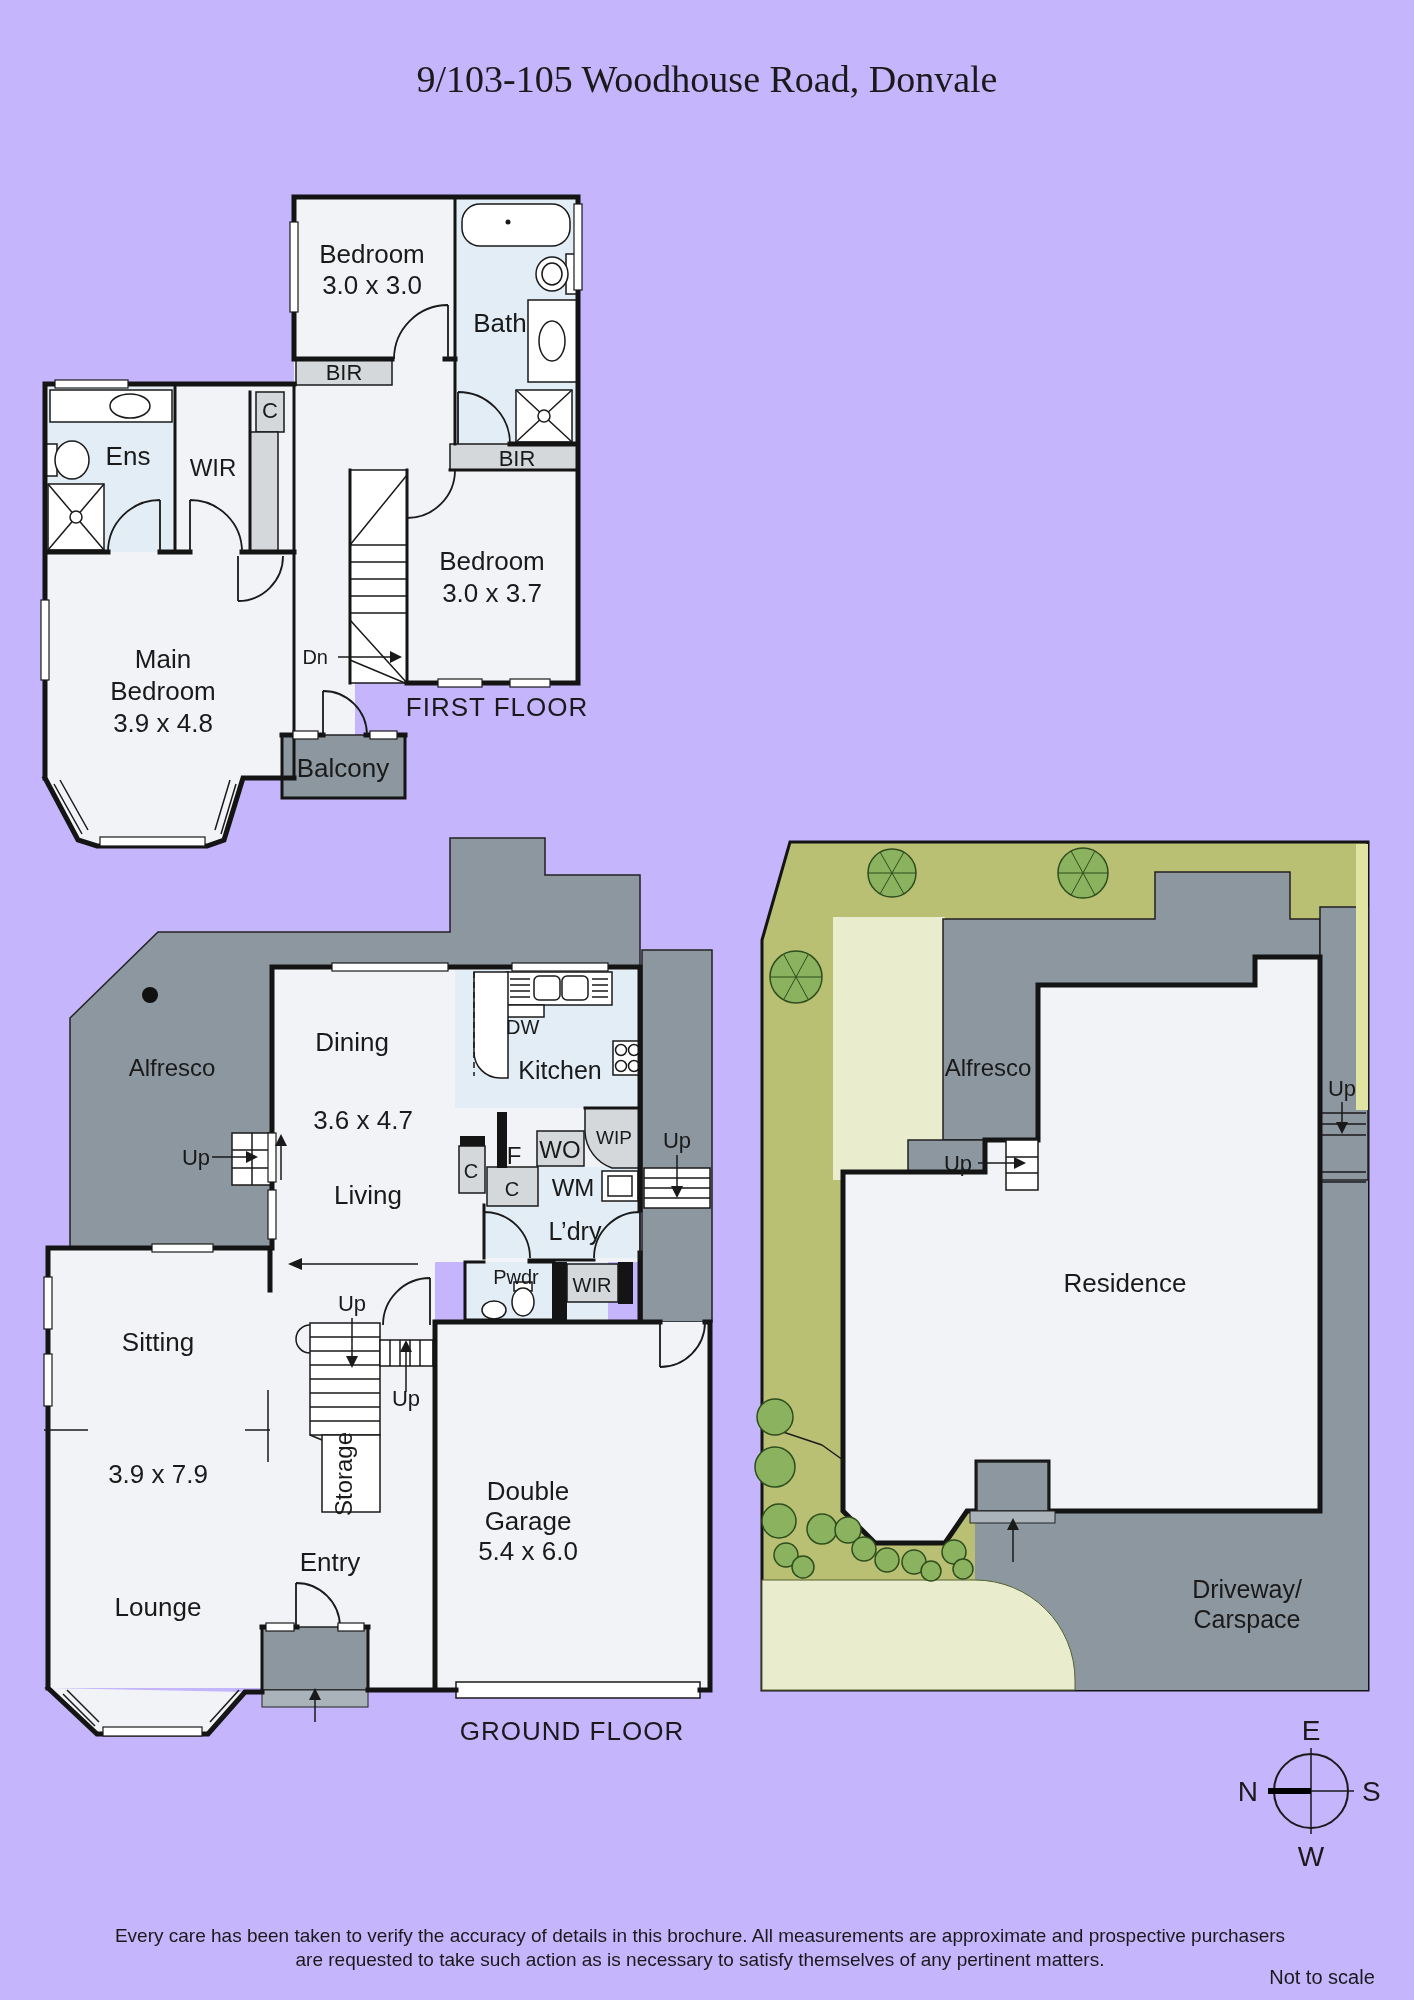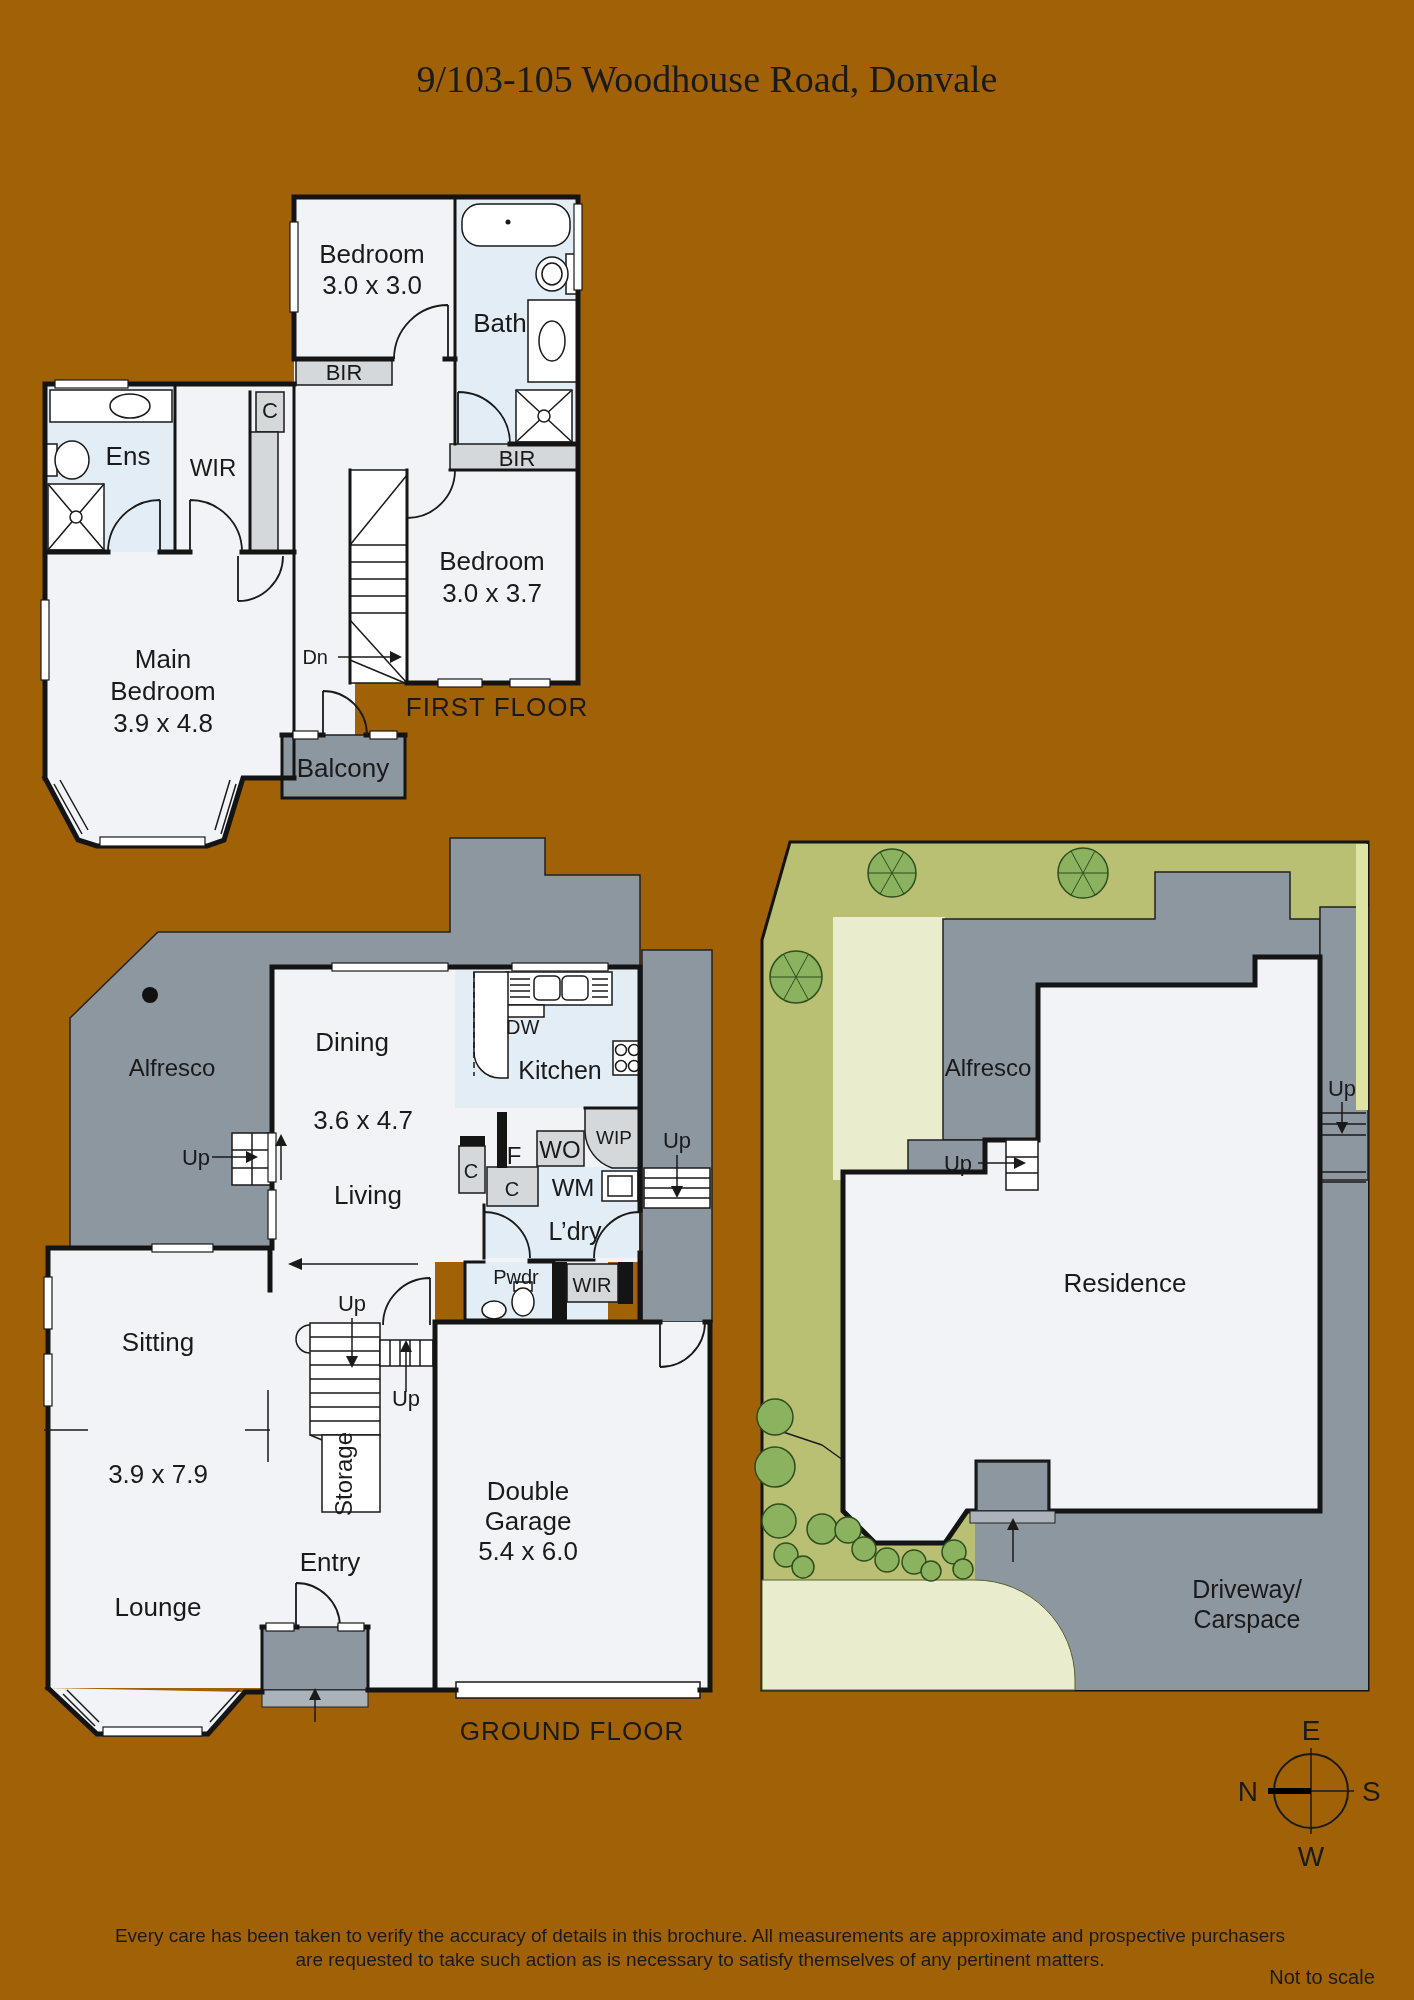--- a/index.html
+++ b/index.html
@@ -1,16 +1,16 @@
 <!DOCTYPE html>
 <html><head>
 <meta charset="utf-8">
 <style>
   html,body{margin:0;padding:0;background:#ffffff;}
-  .page{position:relative;width:1414px;height:2000px;background:#a16207;font-family:"Liberation Sans",sans-serif;}
+  .page{position:relative;width:1414px;height:2000px;background:#c4b5fd;font-family:"Liberation Sans",sans-serif;}
   svg{position:absolute;left:0;top:0;}
   text{fill:#1a1a1a;}
   .t-title{font-family:"Liberation Serif",serif;font-size:38px;}
   .r26{font-size:26px;}
   .r25{font-size:25px;}
   .r24{font-size:24px;}
   .r22{font-size:22px;}
   .r20{font-size:20px;}
   .r19{font-size:19px;}
   .cap{font-size:26px;letter-spacing:1px;}

